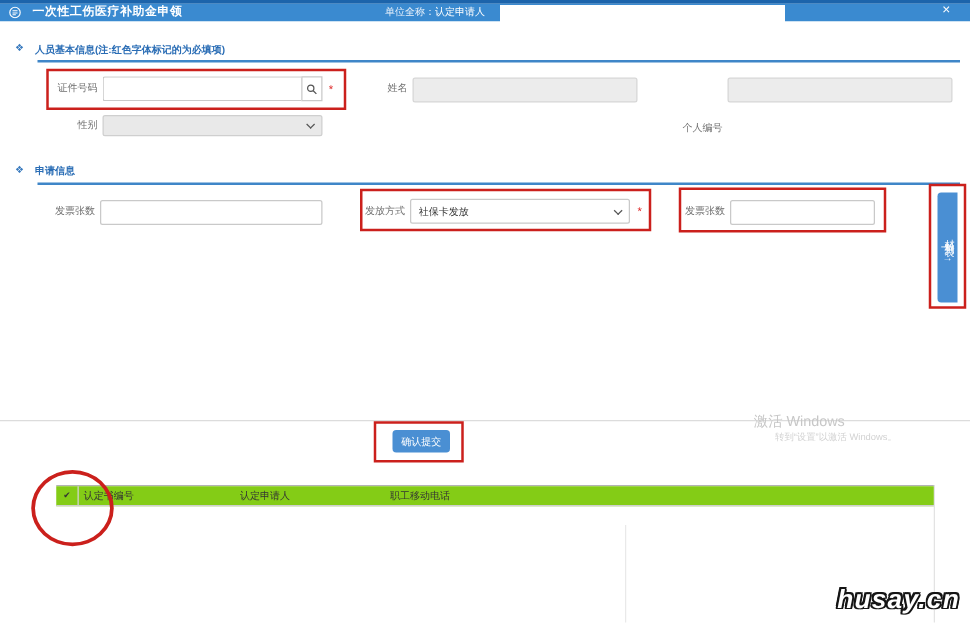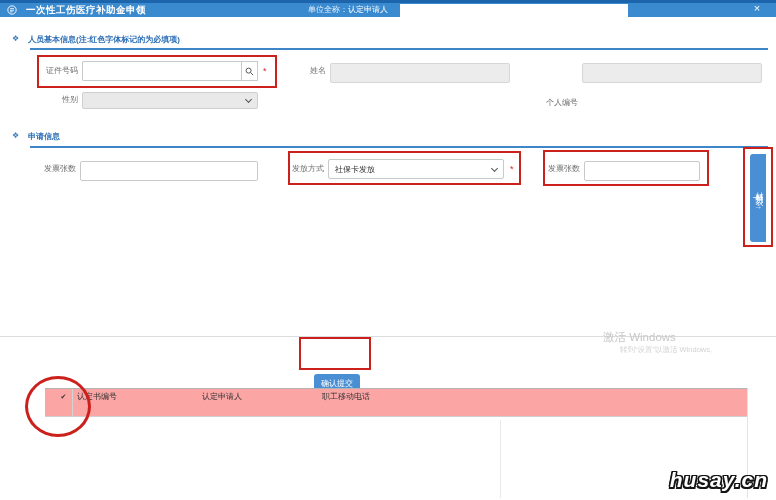--- a/index.html
+++ b/index.html
@@ -47,30 +47,30 @@
   #mat-tab { left:750px; top:154px; width:16px; height:88px; background:#4a8fd3;
              border-radius:3px 0 0 3px; color:#fff; display:flex; flex-direction:column;
              align-items:center; justify-content:center; cursor:pointer; }
   #mat-tab-label { writing-mode:vertical-rl; text-orientation:upright; font-size:8px;
                    letter-spacing:2px; }
   #mat-tab-sep { width:10px; height:1px; background:rgba(255,255,255,.7); margin:4px 0; }
   #mat-tab-arrow { font-size:8px; }
 
   
   #submit-btn { left:314px; top:344px; width:46px; height:18px; background:#4a8fd3;
-                border:none; border-radius:3px; color:#fff; font-size:8px; cursor:pointer;margin-top:30px; }
+                border:none; border-radius:3px; color:#fff; font-size:8px; cursor:pointer; }
 
   
   #wm1 { left:603px; top:330px; font-size:11.5px; color:#c7c7c7; }
   #wm2 { left:620px; top:345px; font-size:7.5px; color:#d2d2d2; }
 
   
   #rtable { left:45px; top:388px; width:703px; border-top:1px solid #b3b3b3; }
   .trow { display:flex; width:703px; font-size:8px; color:#333; }
-  .trow.head { background:#fca5a5; height:28px; line-height:16px; border-bottom:1px solid #cfcfcf;padding-left:10px; }
+  .trow.head { background:#84cc16; height:16px; line-height:16px; border-bottom:1px solid #cfcfcf; }
   .trow.data { background:#cfe2ec; height:15px; line-height:15px; border-bottom:1px solid #bcd2de; }
   .tc-check { width:18px; text-align:center; border-right:1px solid #d4d4d4; font-size:7px; }
   .tc-1 { width:127px; padding-left:4px; }
   .tc-2 { width:120px; padding-left:2px; }
   .tc-3 { flex:1; padding-left:2px; }
   .cell-redact { display:inline-block; width:58px; height:9px; background:#fff; vertical-align:middle; }
   #tbl-vline1 { left:500px; top:420px; width:1px; height:78px; background:#e9e9e9; }
   #tbl-vline2 { left:747px; top:388px; width:1px; height:110px; background:#e3e3e3; }
 
   #divider { left:0; top:336px; width:776px; height:1px; background:#dcdcdc; }

